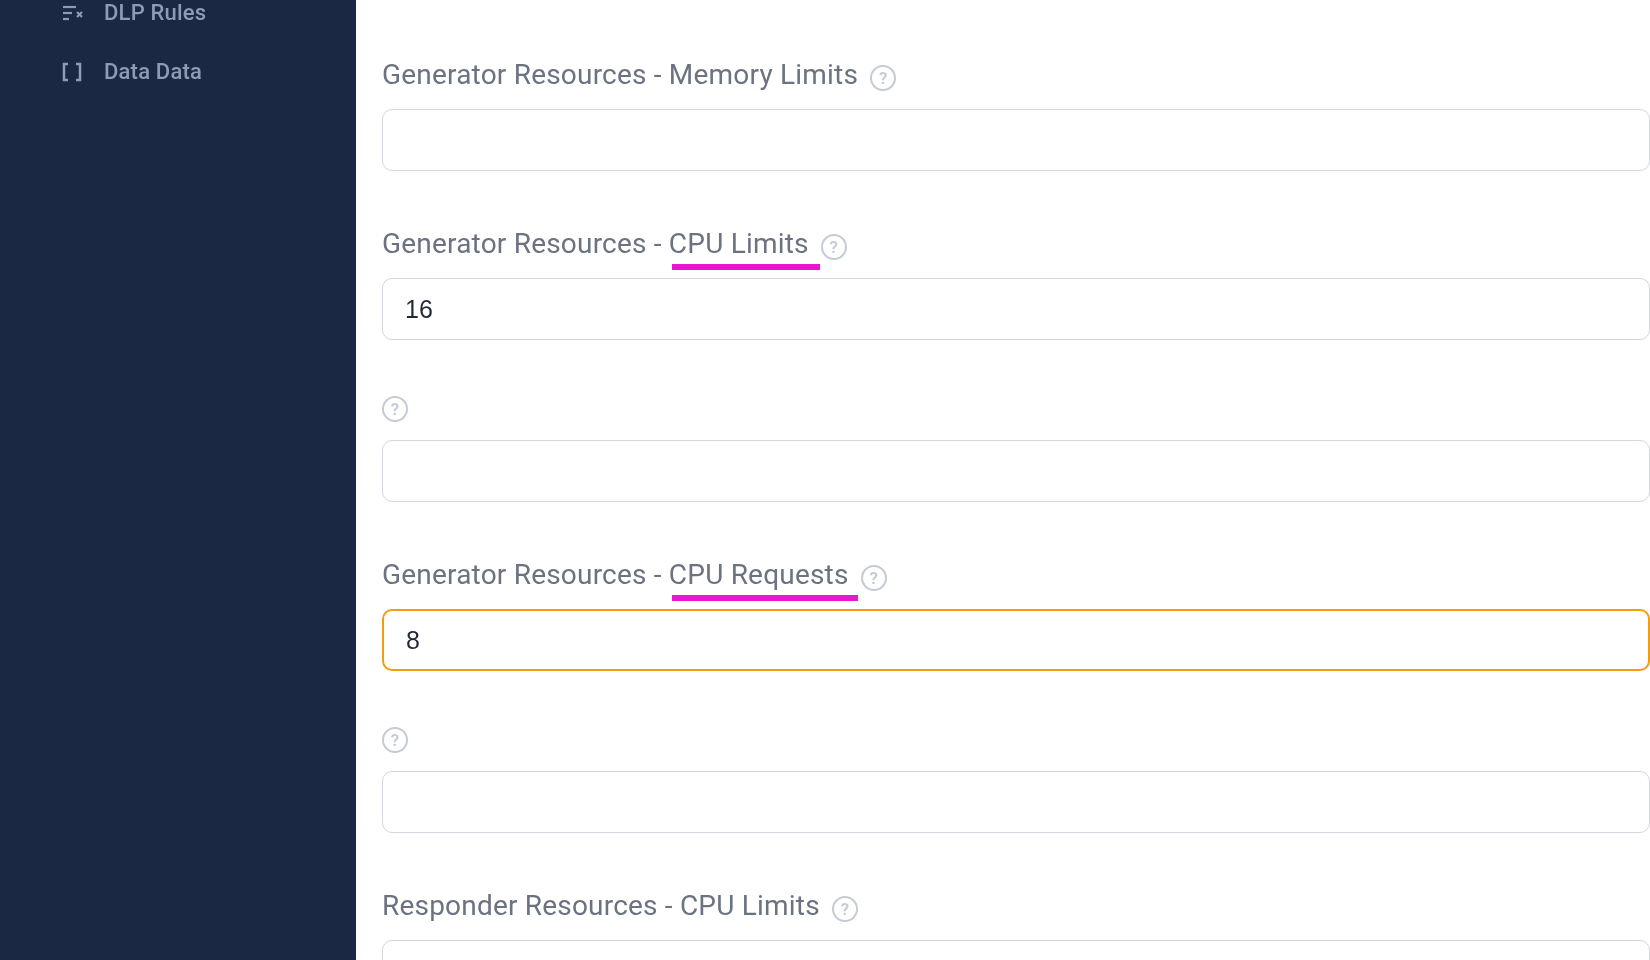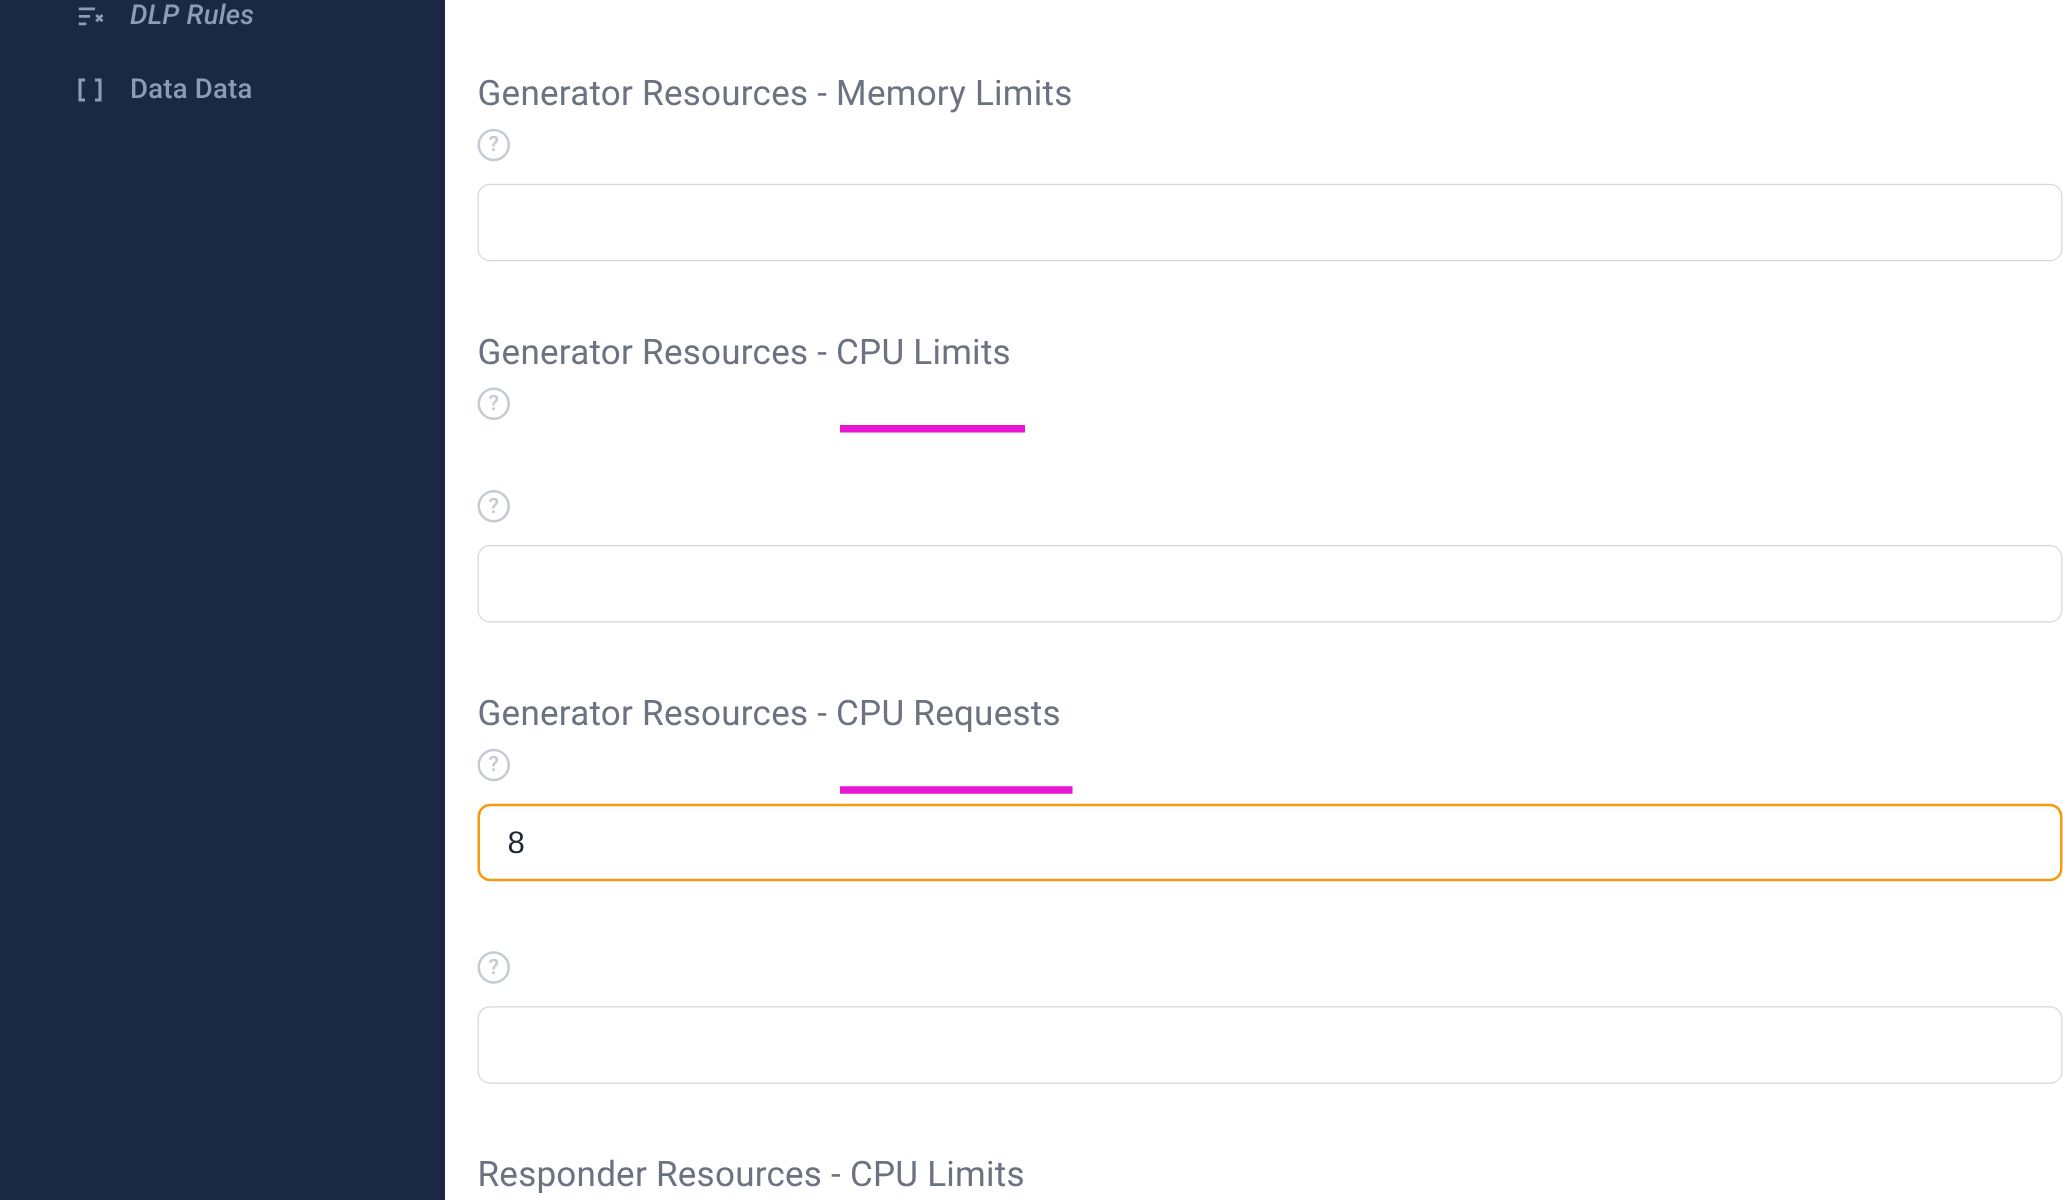--- a/index.html
+++ b/index.html
@@ -18,21 +18,20 @@
   .sidebar-item {
     display: flex;
     align-items: center;
     gap: 20px;
     padding: 17px 0 17px 60px;
     cursor: pointer;
     color: #8f9bb3;
   }
   .sidebar-item:first-child {
     padding-top: 0;
-    font-style: italic;
   }
   .sidebar-icon {
     width: 24px;
     height: 24px;
     display: flex;
     align-items: center;
     justify-content: center;
     color: #8f9bb3;
   }
   .sidebar-label {
@@ -50,25 +49,24 @@
     height: 100vh;
   }
   .form-section {
     margin-top: 58px;
   }
   .form-group {
     margin-bottom: 56px;
   }
   .form-label-row {
     display: flex;
-    align-items: flex-start;
+    align-items: flex-end;
     gap: 12px;
     margin-bottom: 18px;
     position: relative;
-    flex-direction: column;
   }
   .form-label {
     font-size: 28px;
     font-weight: 400;
     color: #6b7280;
     letter-spacing: 0.2px;
   }
   .help-icon {
     width: 26px;
     height: 26px;
@@ -140,20 +138,21 @@
       </div>
       <input class="form-input" type="text" value="" style="">
     </div>
 
     <div class="form-group">
       <div class="form-label-row">
         <span class="form-label">Generator Resources - CPU Limits</span>
         <span class="help-icon">?</span>
         <span class="underline-annotation" style="left:290px;width:148px;"></span>
       </div>
+      <input class="form-input" type="text" value="16" style="">
     </div>
 
     <div class="form-group">
       <div class="form-label-row">
         <span class="help-icon">?</span>
       </div>
       <input class="form-input" type="text" value="" style="">
     </div>
 
     <div class="form-group">

